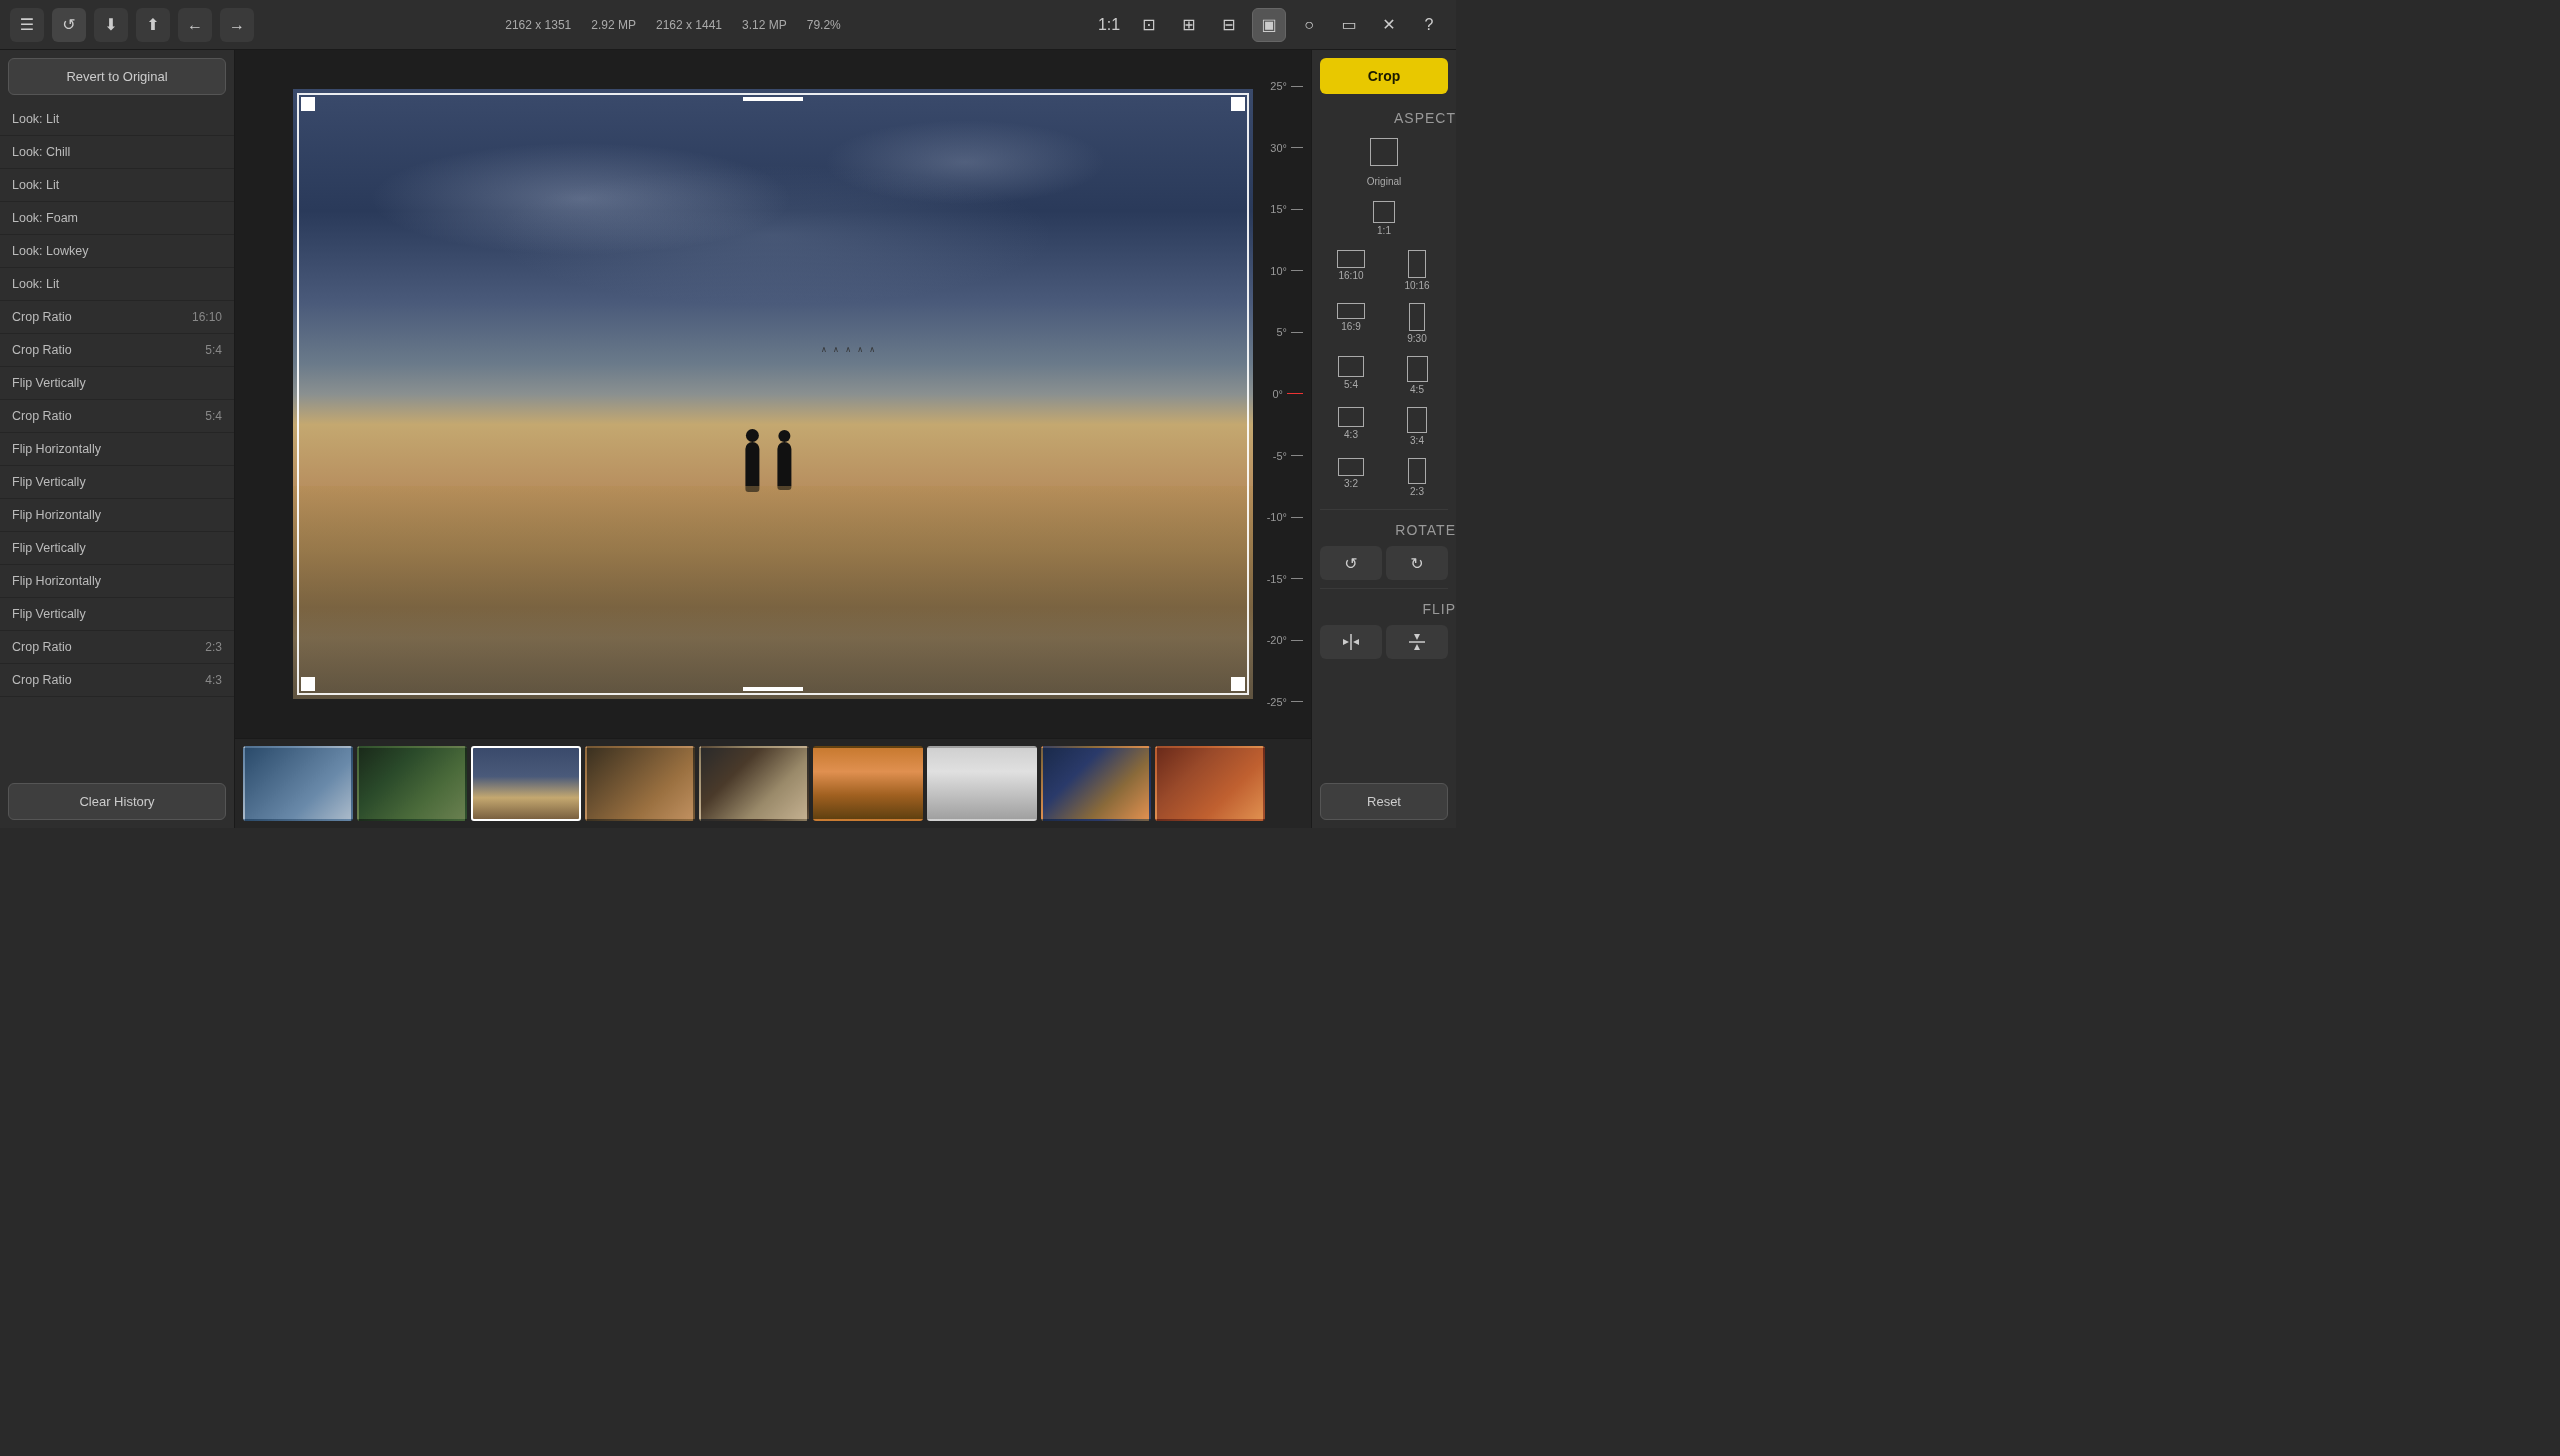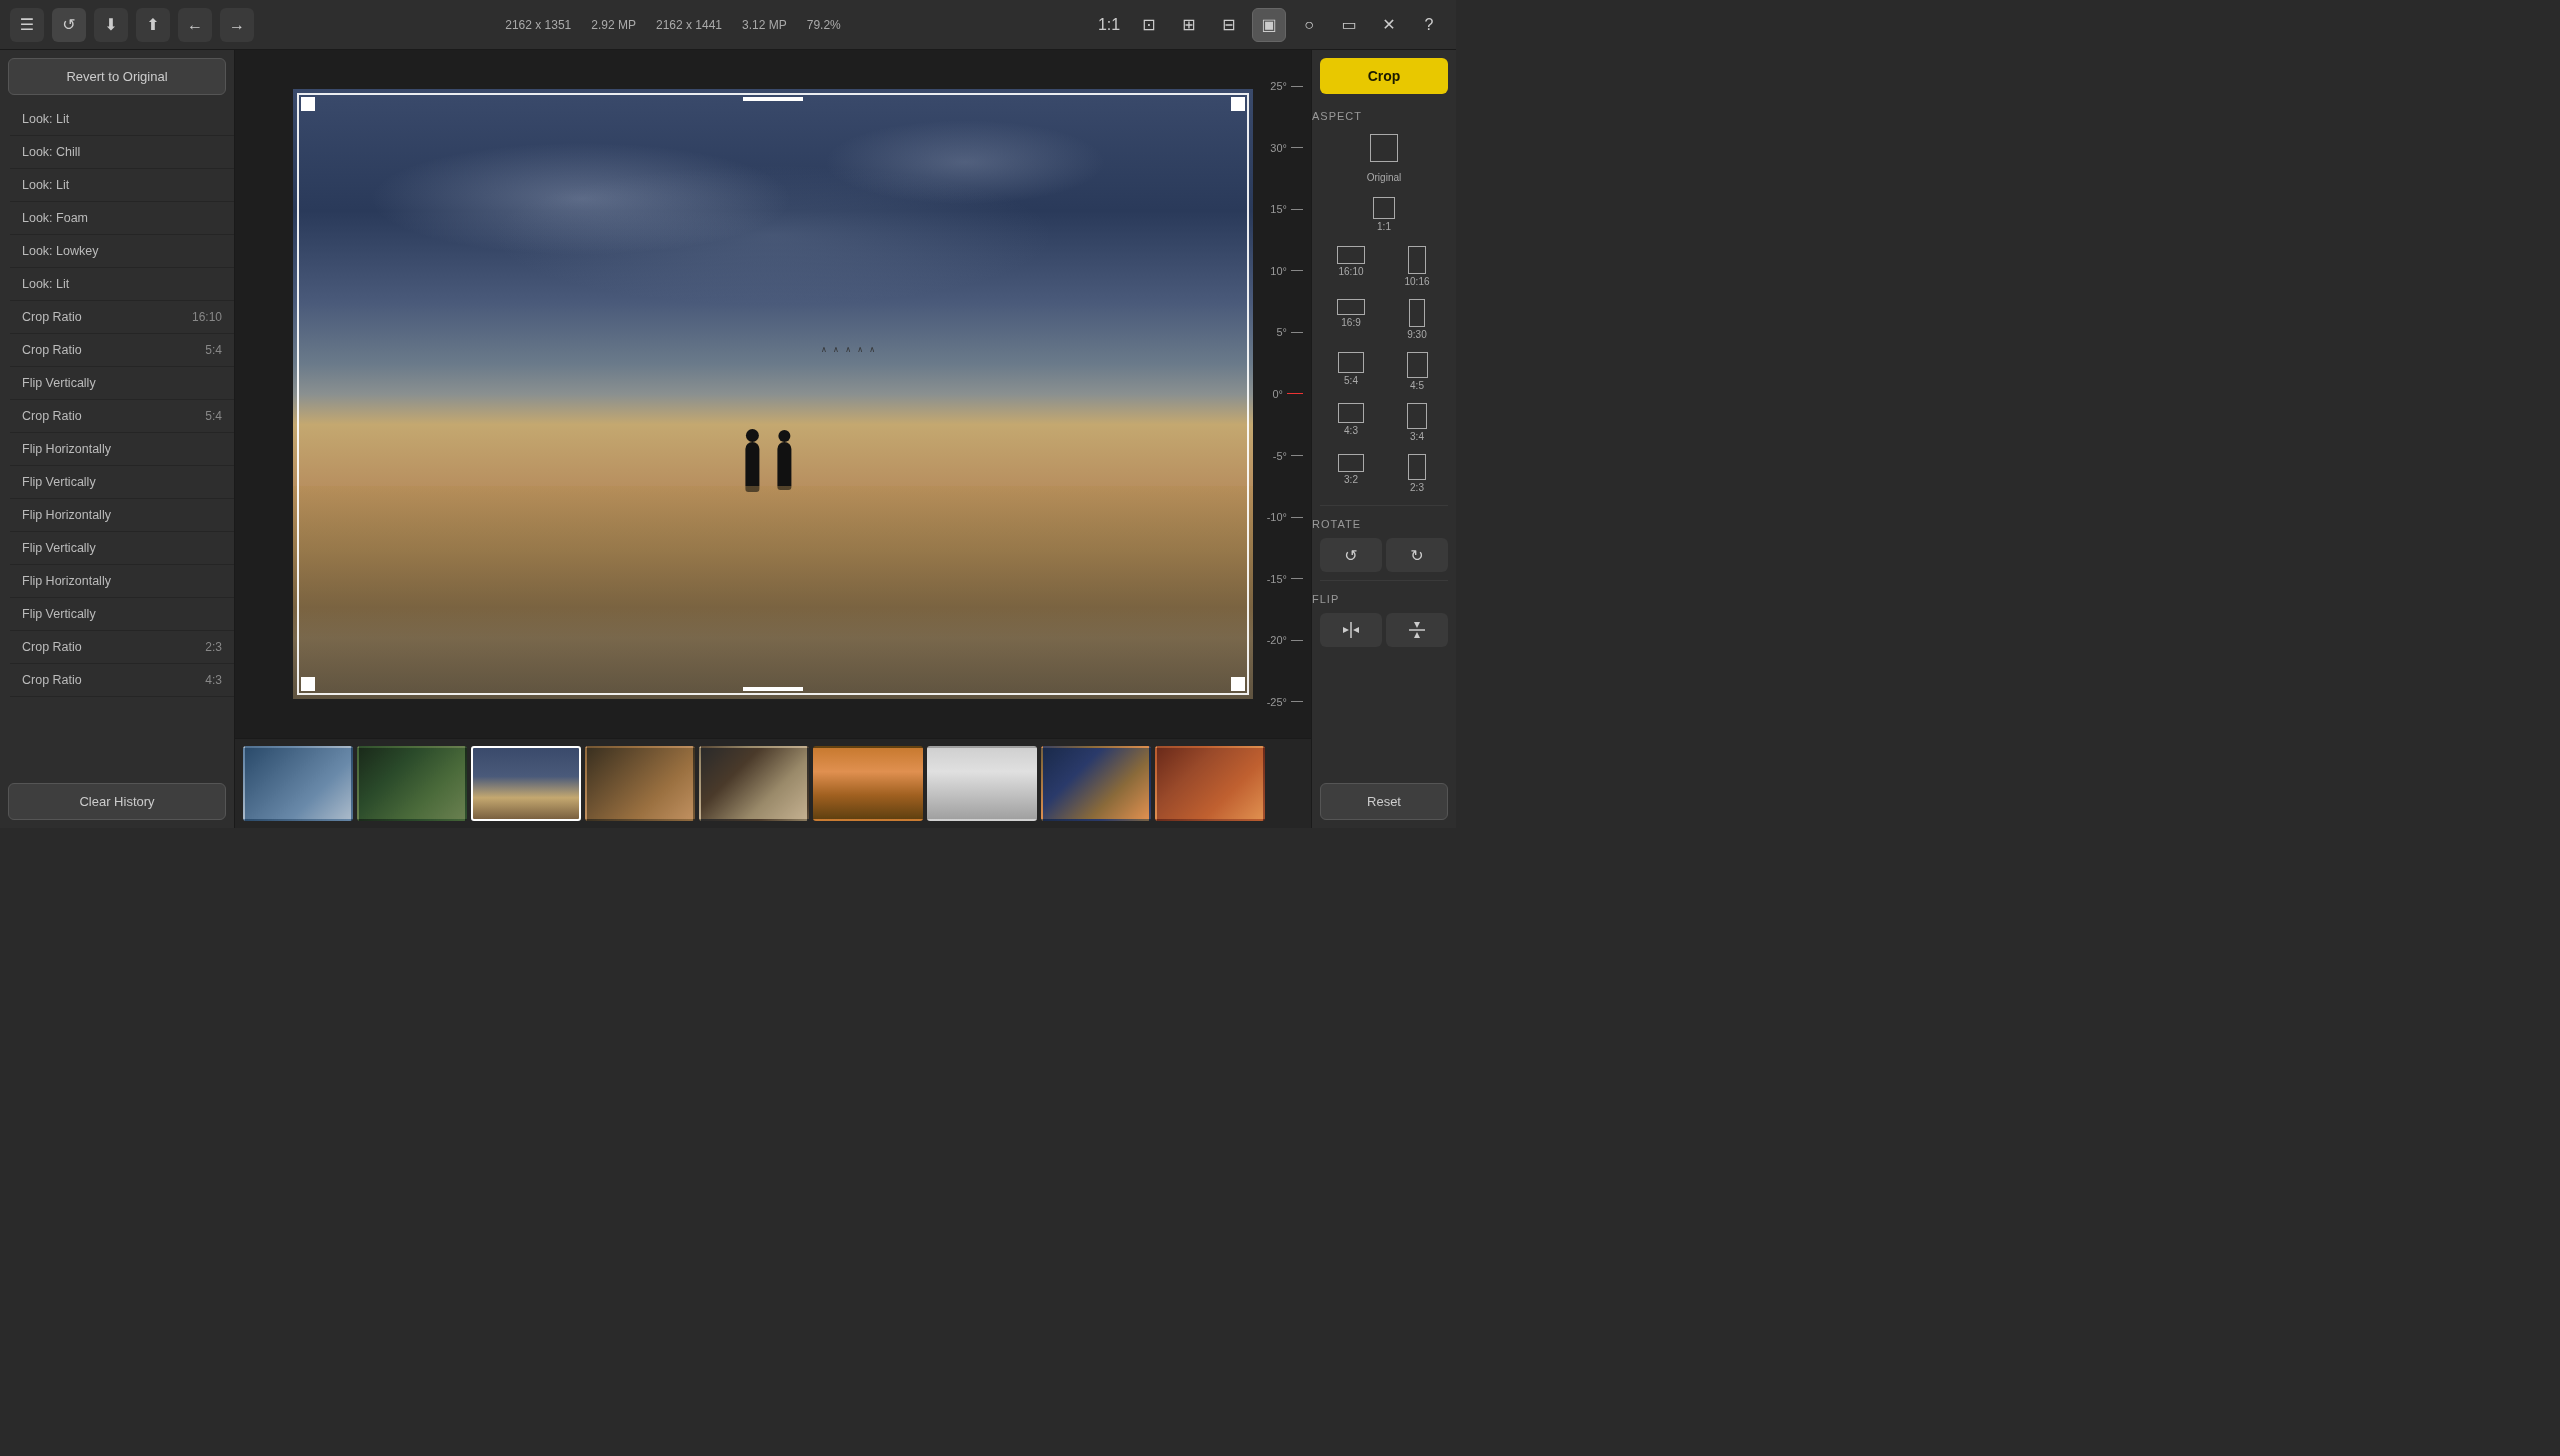--- a/index.html
+++ b/index.html
@@ -100,21 +100,20 @@
     }
     .history-item {
       display: flex;
       align-items: center;
       justify-content: space-between;
       padding: 9px 12px;
       border-bottom: 1px solid #252525;
       cursor: pointer;
       color: #bbb;
       font-size: 12.5px;
-      margin-left: 10px;
     }
     .history-item .item-label { }
     .history-item .item-value { color: #888; font-size: 12px; }
     .clear-history-btn {
       margin: 8px;
       padding: 10px;
       background: #3e3e3e;
       border: 1px solid #555;
       border-radius: 6px;
       color: #ccc;
@@ -304,23 +303,23 @@
       border: none;
       border-radius: 6px;
       color: #1a1a00;
       font-weight: bold;
       cursor: pointer;
       text-align: center;
       font-size: 14px;
     }
 
     .section-header {
-      text-align: left;
+      text-align: right;
       color: #999;
-      font-size: 11px;
+      font-size: 14px;
       letter-spacing: 1px;
       padding: 8px 0 4px;
       text-transform: uppercase;
     }
     .aspect-grid {
       display: grid;
       grid-template-columns: 1fr 1fr;
       gap: 4px;
       padding: 4px 8px;
     }

